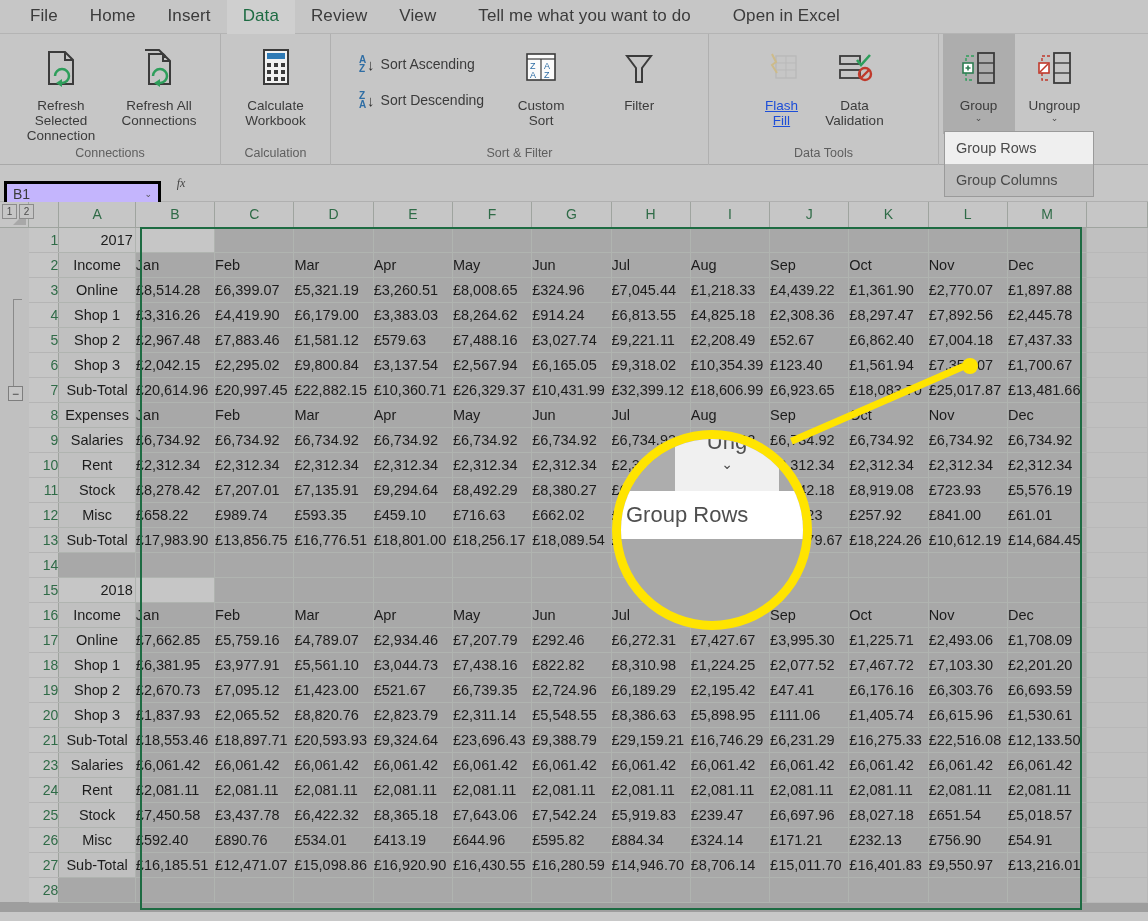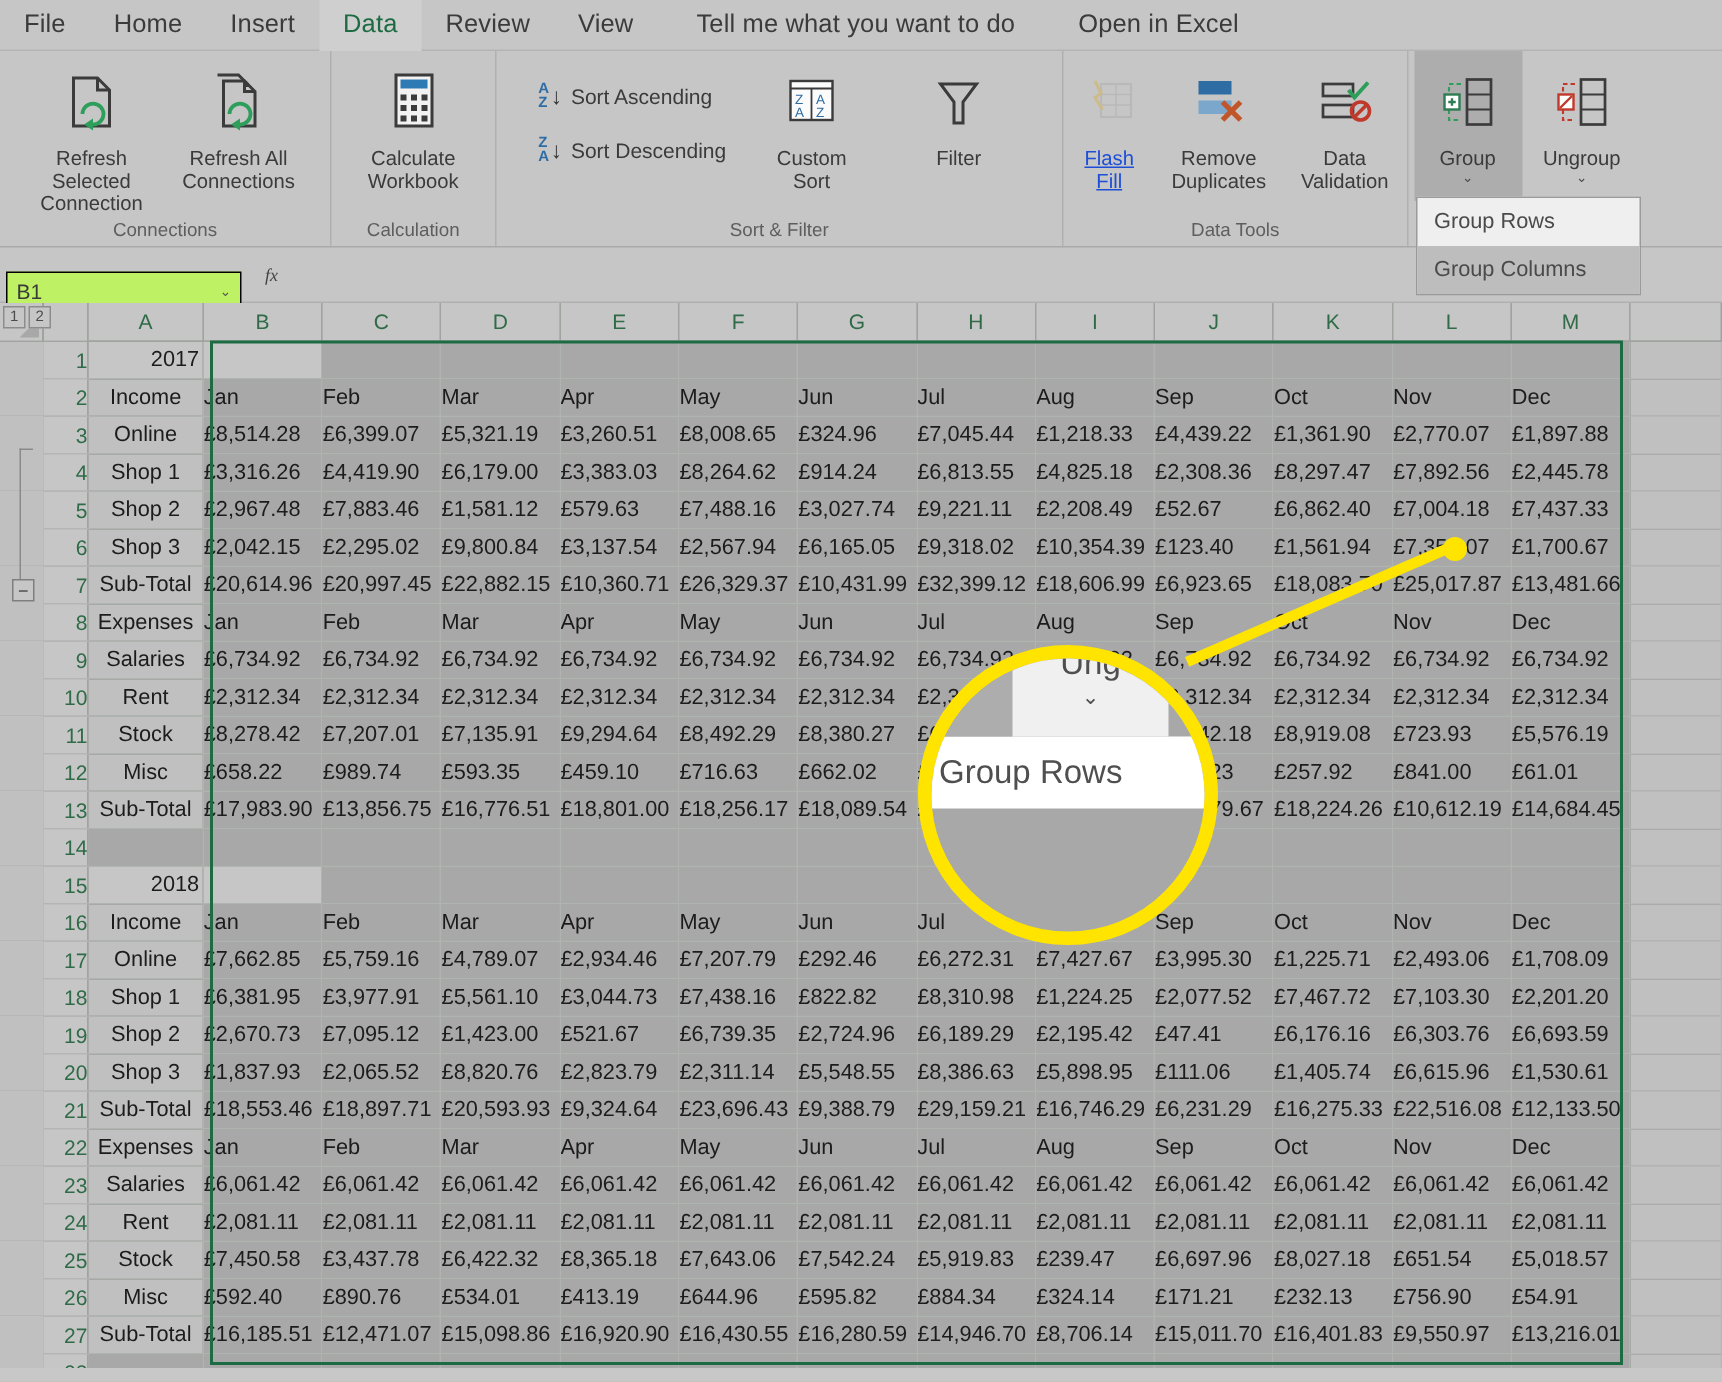--- a/index.html
+++ b/index.html
@@ -7,21 +7,21 @@
     width: 1148px; height: 921px;
     font-family: "Liberation Sans", sans-serif;
     background: #d4d0c8;
     overflow: hidden;
   }
   #app { position: relative; width: 1148px; height: 921px; background: #c8c8c8; }
 
   
   .tabbar {
     position: relative; height: 34px; background: #c6c6c6;
-    display: flex; align-items: center; 
+    display: flex; align-items: center; padding-left: 14px;
     border-bottom: 1px solid #b4b4b4;
   }
   .tab {
     font-size: 17px; color: #3b3b3b; padding: 6px 16px 8px 16px;
     white-space: nowrap; letter-spacing: .1px;
   }
   .tab.active { color: #1d6b42; background: #cfcfcf; }
   .tab.wide { padding-left: 26px; padding-right: 26px; }
 
   
@@ -62,21 +62,21 @@
     position: absolute; left: 944px; top: 131px; width: 150px;
     background: #efefef; border: 1px solid #9a9a9a; z-index: 30;
   }
   .groupmenu .mi { height: 32px; display: flex; align-items: center;
                    padding-left: 11px; font-size: 14.5px; color: #4a4a4a; }
   .groupmenu .mi.hl { background: #bdbdbd; }
 
   
   .fbar { height: 37px; background: #c6c6c6; display: flex; align-items: center;
           padding: 0 0 0 4px; border-bottom: 1px solid #b0b0b0; }
-  .namebox { width: 157px; height: 25px; background: #bef264; border: 1px solid #000000;
+  .namebox { width: 157px; height: 25px; background: #c4b5fd; border: 3px solid #000000;
              display: flex; align-items: center; padding: 0 6px; font-size: 14px; color: #3b3b3b; margin-top: 21px; }
   .namebox .nbv { flex: 1; }
   .namebox .nbc { font-size: 9px; color: #555; }
   .fxbtn { width: 40px; height: 25px; display: flex; align-items: center;
            justify-content: center; font-style: italic; font-size: 12px; color: #444;
            font-family: "Liberation Serif", serif; }
   .finput { flex: 1; height: 25px; background: #c6c6c6; }
 
   
   .gridwrap { position: relative; width: 1148px; height: 710px; background: #9e9e9e;
@@ -279,31 +279,20 @@
               <line x1="24" y1="8" x2="24" y2="30" stroke="#b9b9b9"></line>
               <path d="M10 6 l4 8 l-4 3 l5 8" fill="none" stroke="#cdbb8a" stroke-width="2"></path>
             </svg>
           </div>
           <div class="lbl"><span>Flash</span><br>
             <span>Fill</span></div>
         </div>
         <div class="bigbtn" style="width:84px">
           <div class="ico">
             <svg width="40" height="40" viewBox="0 0 40 40">
-              <rect x="6" y="6" width="22" height="9" fill="#2e6da4"></rect>
-              <rect x="6" y="19" width="22" height="9" fill="#7ba7cc"></rect>
-              <path d="M22 20 l12 12 M34 20 l-12 12" stroke="#c0562a" stroke-width="3.5"></path>
-            </svg>
-          </div>
-          <div class="lbl"><span>Remove</span><br>
-            <span>Duplicates</span></div>
-        </div>
-        <div class="bigbtn" style="width:84px">
-          <div class="ico">
-            <svg width="40" height="40" viewBox="0 0 40 40">
               <rect x="5" y="8" width="20" height="8" fill="none" stroke="#3b3b3b" stroke-width="1.8"></rect>
               <rect x="5" y="22" width="20" height="8" fill="none" stroke="#3b3b3b" stroke-width="1.8"></rect>
               <path d="M22 12 l4 5 l9 -10" fill="none" stroke="#2e9e5b" stroke-width="2.6"></path>
               <circle cx="30" cy="26" r="6" fill="none" stroke="#c0392b" stroke-width="2.4"></circle>
               <line x1="26" y1="30" x2="34" y2="22" stroke="#c0392b" stroke-width="2.4"></line>
             </svg>
           </div>
           <div class="lbl"><span>Data</span><br>
             <span>Validation</span></div>
         </div>
@@ -775,38 +764,20 @@
             <td class="cell">£29,159.21</td>
             <td class="cell">£16,746.29</td>
             <td class="cell">£6,231.29</td>
             <td class="cell">£16,275.33</td>
             <td class="cell">£22,516.08</td>
             <td class="cell">£12,133.50</td>
             <td class="cell outside"></td>
           </tr>
           <tr>
             <td class="outcol"></td>
-            <td class="rowhdr">22</td>
-            <td class="cell colA">Expenses</td>
-            <td class="cell">Jan</td>
-            <td class="cell">Feb</td>
-            <td class="cell">Mar</td>
-            <td class="cell">Apr</td>
-            <td class="cell">May</td>
-            <td class="cell">Jun</td>
-            <td class="cell">Jul</td>
-            <td class="cell">Aug</td>
-            <td class="cell">Sep</td>
-            <td class="cell">Oct</td>
-            <td class="cell">Nov</td>
-            <td class="cell">Dec</td>
-            <td class="cell outside"></td>
-          </tr>
-          <tr>
-            <td class="outcol"></td>
             <td class="rowhdr">23</td>
             <td class="cell colA">Salaries</td>
             <td class="cell">£6,061.42</td>
             <td class="cell">£6,061.42</td>
             <td class="cell">£6,061.42</td>
             <td class="cell">£6,061.42</td>
             <td class="cell">£6,061.42</td>
             <td class="cell">£6,061.42</td>
             <td class="cell">£6,061.42</td>
             <td class="cell">£6,061.42</td>

